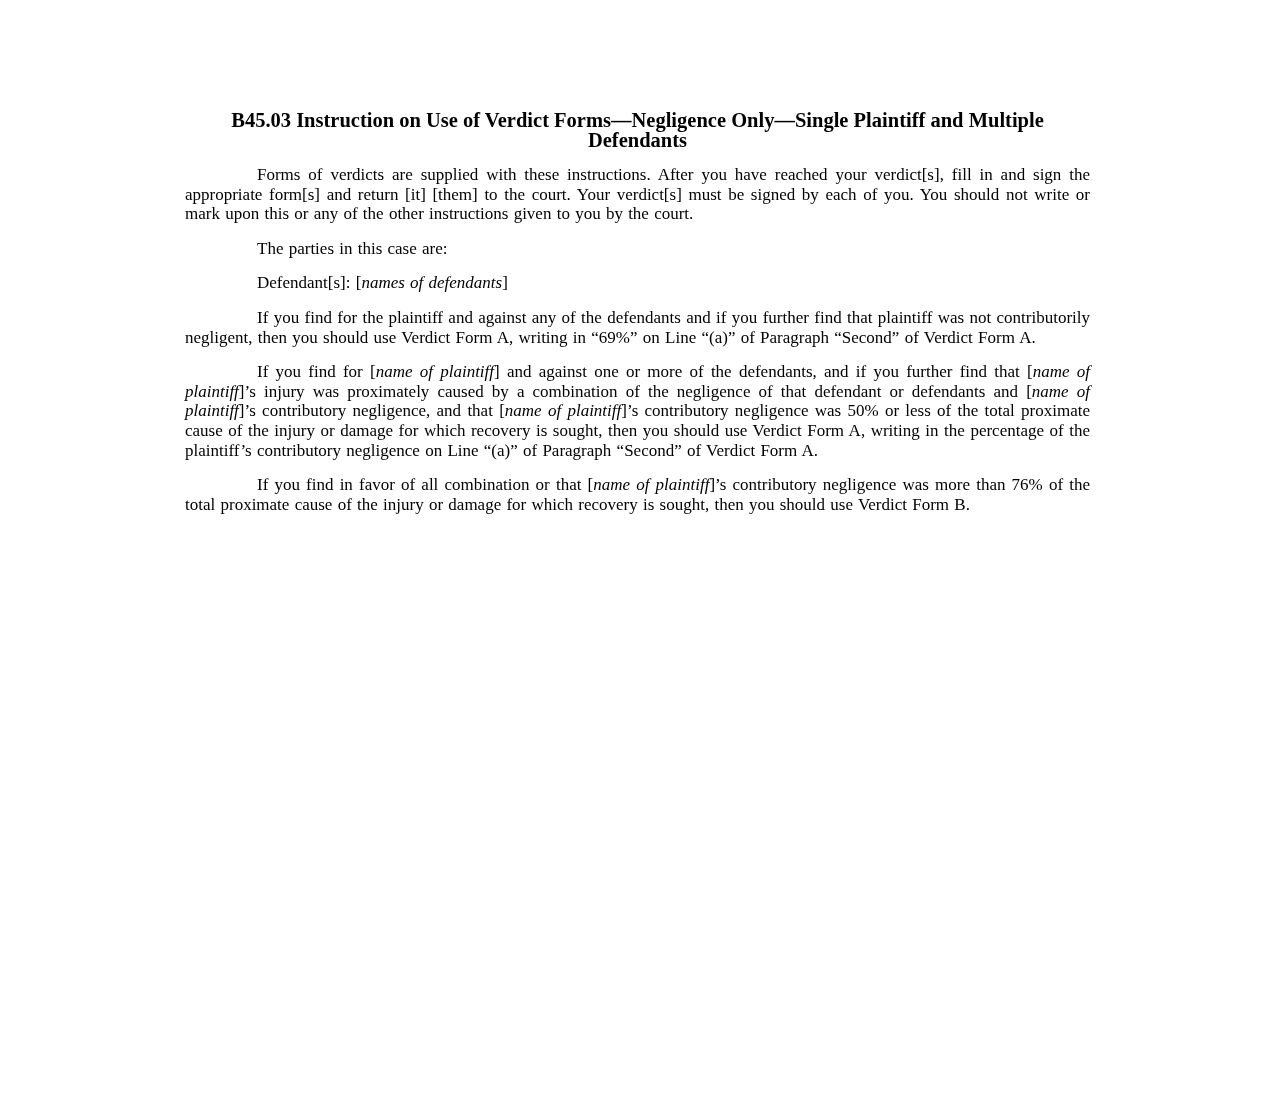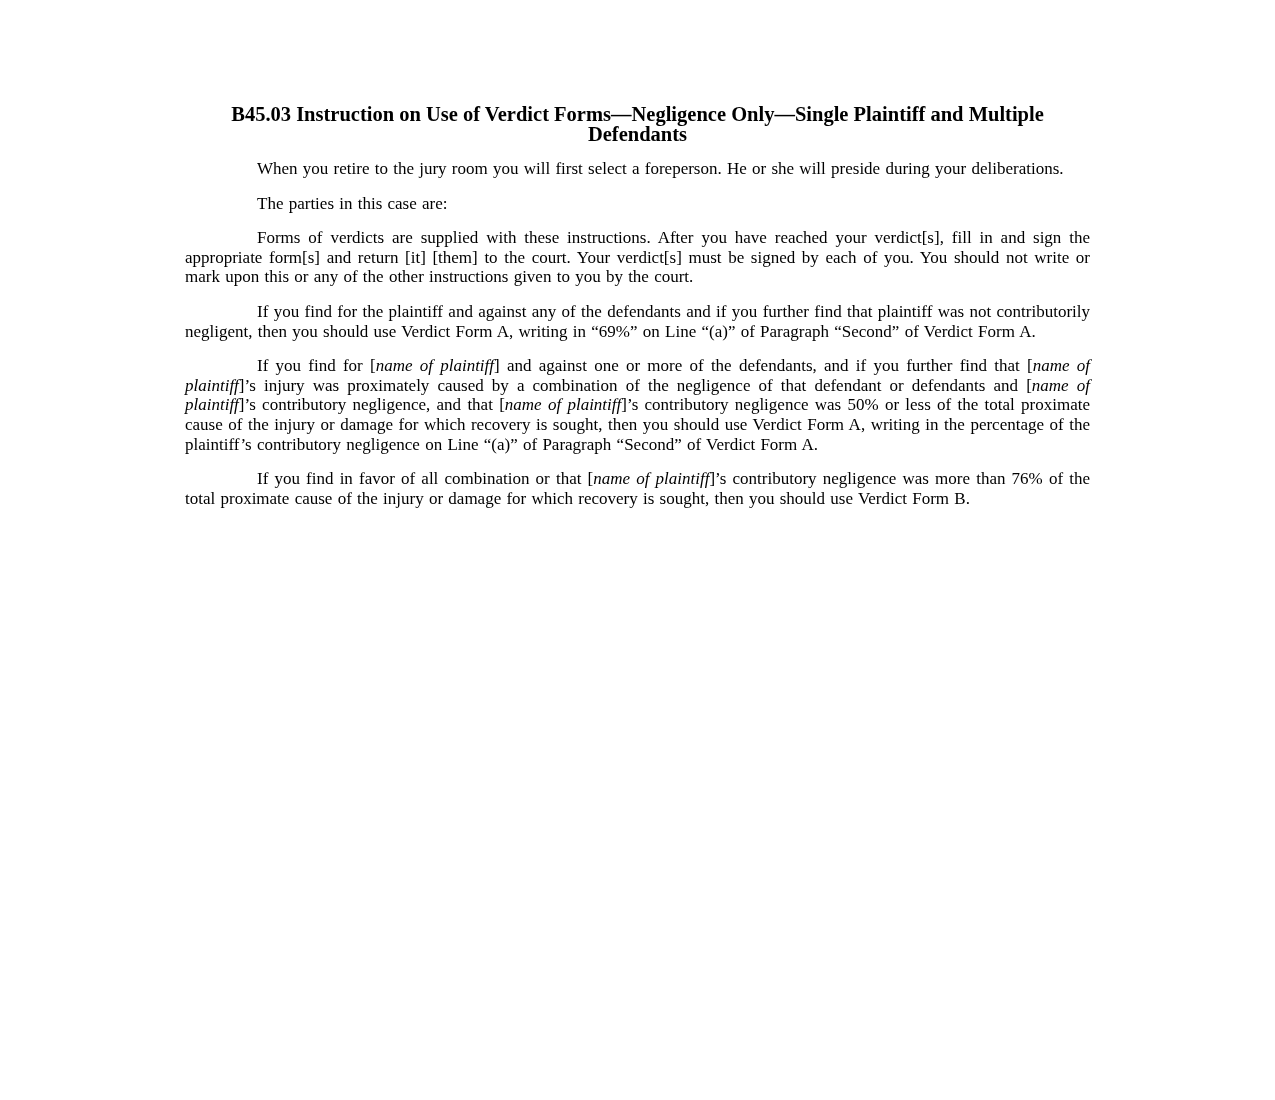--- a/index.html
+++ b/index.html
@@ -16,21 +16,21 @@
   }
   .content {
     position: absolute;
     left: 185px;
     top: 99px;
     width: 905px;
     color: #000000;
     font-family: "Liberation Serif", "DejaVu Serif", serif;
   }
   .doc-title {
-    margin: 5px 0 4px 0;
+    margin: 11px 0 4px 0;
     font-size: 20.5px;
     line-height: 20px;
     font-weight: bold;
     text-align: center;
   }
   .body-para {
     margin: 15px 0 0 0;
     font-size: 17px;
     line-height: 19.6px;
     text-align: justify;
@@ -42,28 +42,28 @@
   }
 </style>
 </head>
 <body>
 
 <div class="page">
   <div class="content">
 
     <h1 class="doc-title">B45.03 Instruction on Use of Verdict Forms—Negligence Only—Single Plaintiff and Multiple Defendants</h1>
 
-    <p class="body-para"><span>When you retire to the jury room you will first select a foreperson. He or she will preside during your deliberations.</span></p>
 
+
+    <p class="body-para"><span>Forms of verdicts are supplied with these instructions. After you have reached your verdict[s], fill in and sign the appropriate form[s] and return [it] [them] to the court. Your verdict[s] must be signed by each of you. You should not write or mark upon this or any of the other instructions given to you by the court.</span></p>
 
     <p class="body-para"><span>The parties in this case are:</span></p>
 
-    <p class="body-para"><span>Forms of verdicts are supplied with these instructions. After you have reached your verdict[s], fill in and sign the appropriate form[s] and return [it] [them] to the court. Your verdict[s] must be signed by each of you. You should not write or mark upon this or any of the other instructions given to you by the court.</span></p>
 
-
+    <p class="body-para"><span>Defendant[s]: [</span><em>names of defendants</em><span>]</span></p>
 
     <p class="body-para"><span>If you find for the plaintiff and against any of the defendants and if you further find that plaintiff was not contributorily negligent, then you should use Verdict Form A, writing in “69%” on Line “(a)” of Paragraph “Second” of Verdict Form A.</span></p>
 
     <p class="body-para"><span>If you find for [</span><em>name of plaintiff</em><span>] and against one or more of the defendants, and if you further find that [</span><em>name of plaintiff</em><span>]’s injury was proximately caused by a combination of the negligence of that defendant or defendants and [</span><em>name of plaintiff</em><span>]’s contributory negligence, and that [</span><em>name of plaintiff</em><span>]’s contributory negligence was 50% or less of the total proximate cause of the injury or damage for which recovery is sought, then you should use Verdict Form A, writing in the percentage of the plaintiff’s contributory negligence on Line “(a)” of Paragraph “Second” of Verdict Form A.</span></p>
 
     <p class="body-para"><span>If you find in favor of all combination or that [</span><em>name of plaintiff</em><span>]’s contributory negligence was more than 76% of the total proximate cause of the injury or damage for which recovery is sought, then you should use Verdict Form B.</span></p>
 
   </div>
 </div>
 

